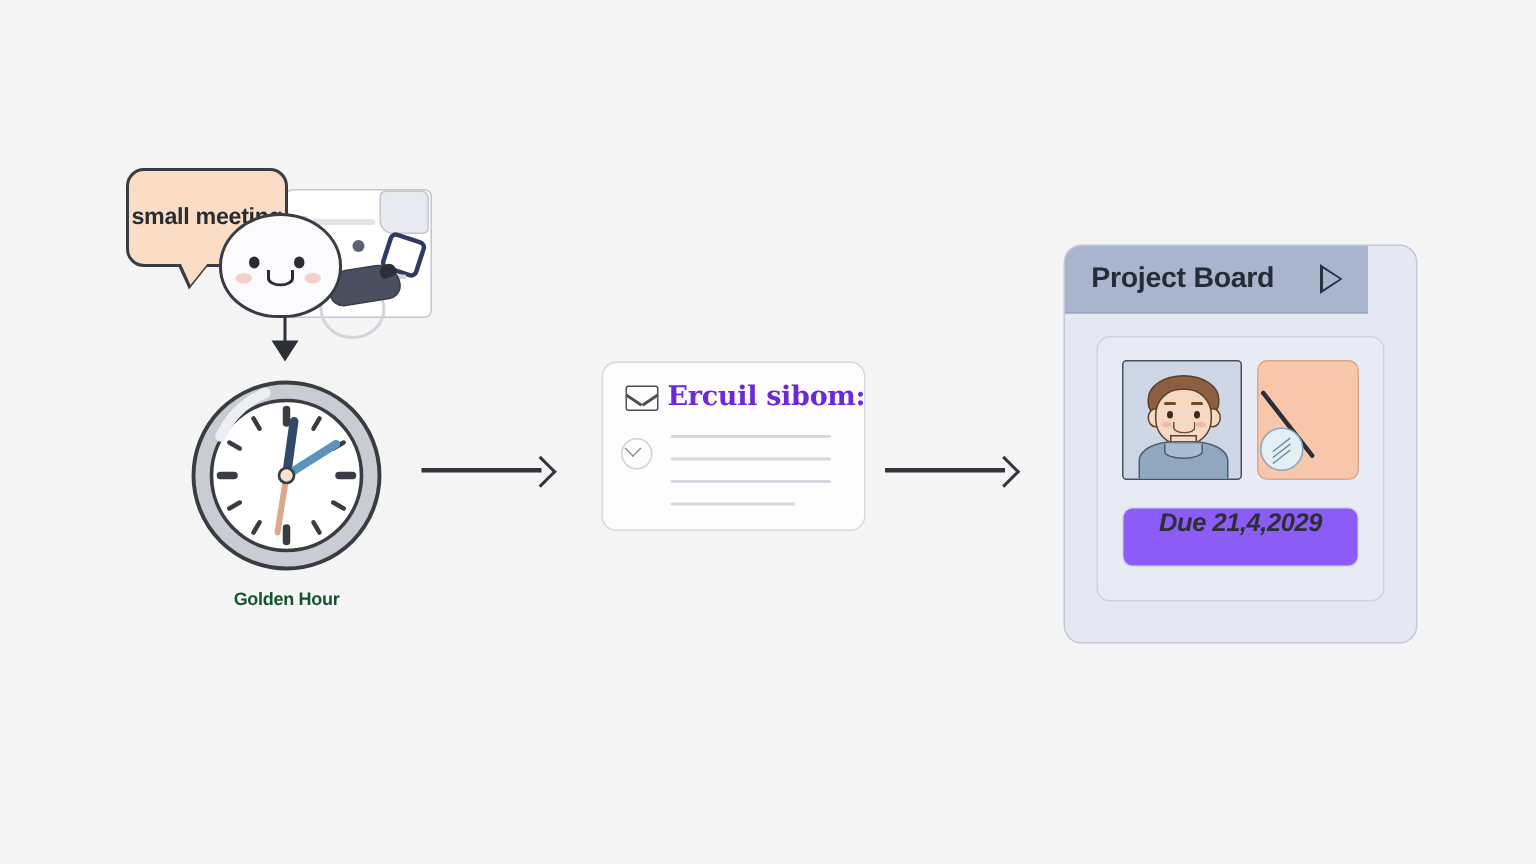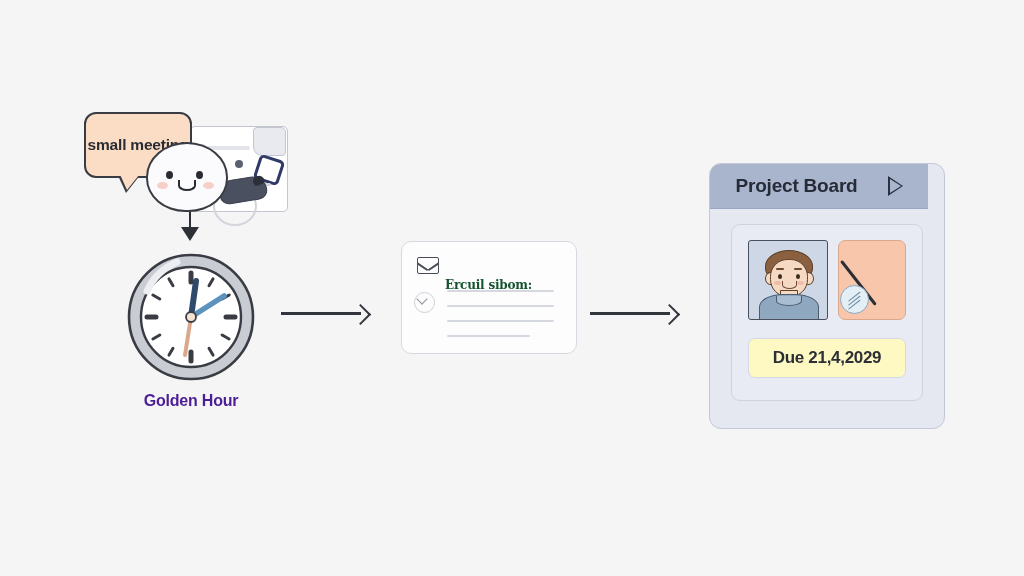--- a/index.html
+++ b/index.html
@@ -191,23 +191,23 @@
     border-top: 14px solid #2e3038;
     z-index: 4;
   }
 
   
   #clock-wrap { left: 125px; top: 251px; width: 132px; height: 132px; z-index: 3; }
   #clock-label {
     left: 96px; top: 392px;
     width: 190px;
     text-align: center;
-    font-size: 16px;
+    font-size: 12px;
     font-weight: 700;
-    color: #4c1d95;
+    color: #14532d;
     letter-spacing: -0.2px;
     z-index: 3;
   }
 
   
   .flow-arrow { z-index: 3; }
   .flow-arrow-line {
     position: absolute;
     height: 2.6px;
     background: #33353d;
@@ -250,28 +250,27 @@
     content: "";
     position: absolute;
     width: 13px; height: 1.7px;
     background: #4a4d58;
     top: 4px;
   }
   #email-icon::before { left: -1px; transform: rotate(34deg); transform-origin: left center; }
   #email-icon::after { right: -1px; transform: rotate(-34deg); transform-origin: right center; }
   #email-subject {
     left: 445px; top: 254px;
-    font-size: 12px;
+    font-size: 18px;
     font-weight: 700;
-    color: #14532d;
+    color: #6d28d9;
     font-family: "DejaVu Serif", serif;
     letter-spacing: -0.2px;
     z-index: 4;
     white-space: nowrap;
-    margin-top: 24px;
   }
   #email-chevron-circle {
     left: 414px; top: 292px;
     width: 19px; height: 19px;
     border: 1.5px solid #cdd0d8;
     border-radius: 50%;
     z-index: 4;
   }
   #email-chevron-glyph {
     left: 418px; top: 295px;
@@ -324,21 +323,21 @@
     width: 234px; height: 264px;
     background: #e5e8f1;
     border: 1.6px solid #c2c8d8;
     border-radius: 12px;
     z-index: 3;
     overflow: hidden;
   }
   #project-board-header {
     position: absolute;
     left: 0; top: 0;
-    width: 218px; height: 44px;
+    width: 202px; height: 44px;
     background: #a9b5cd;
     display: flex;
     align-items: center;
     justify-content: center;
     gap: 30px;
     border-bottom: 1.5px solid #99a6c1;
   }
   #project-board-title {
     font-size: 19px;
     font-weight: 700;
@@ -517,26 +516,26 @@
     left: 6px;
   }
   #task-badge-line-1 { top: 10px; }
   #task-badge-line-2 { top: 14px; }
   #task-badge-line-3 { top: 18px; }
 
   #due-chip {
     position: absolute;
     left: 16px; top: 113px;
     width: 156px; height: 38px;
-    background: #fef9c3;
+    background: #8b5cf6;
     border: 1.4px solid #d3d8e4;
     border-radius: 7px;
     display: flex;
-    align-items: center;
     justify-content: center;
+    font-style: italic;
   }
   #due-chip-text {
     font-size: 17px;
     font-weight: 700;
     color: #2d2f37;
     letter-spacing: -0.3px;
   }
 </style>
 </head>
 <body>

